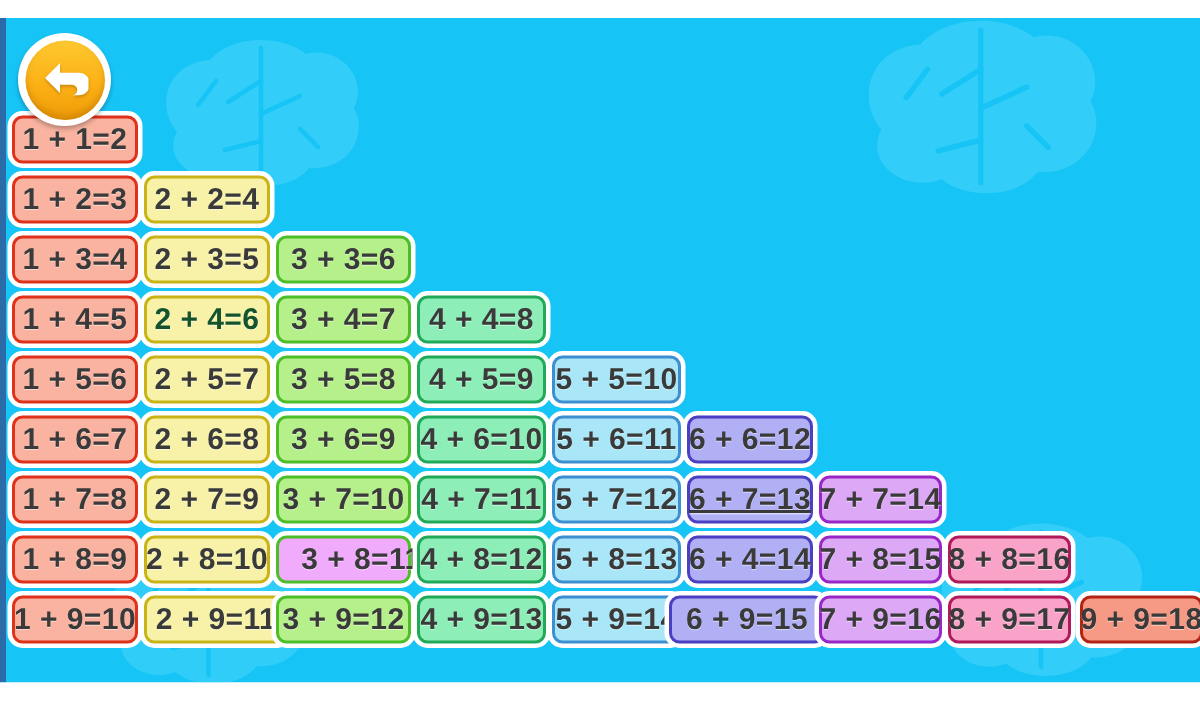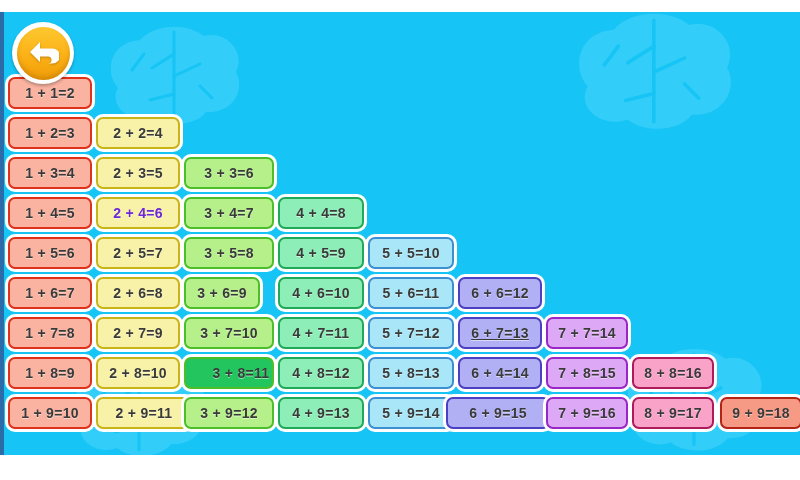--- a/index.html
+++ b/index.html
@@ -92,21 +92,21 @@
   }
   .row { position: relative; height: 40px; }
   .tile {
     position: absolute;
     top: 3px;
     height: 32px;
     border-radius: 7px;
     border-style: solid;
     border-width: 2px;
     display: flex; align-items: center; justify-content: center;
-    font-size: 14px;
+    font-size: 20px;
     font-weight: bold;
     color: #3a3a3a;
     letter-spacing: .3px;
     white-space: nowrap;
     box-shadow: 0 0 0 3px #ffffff, 0 1px 2px rgba(0,0,0,.2);
     cursor: pointer;
     text-shadow: 0 1px 0 rgba(255,255,255,.5);
   }
   
   #bottom-strip {
@@ -208,52 +208,52 @@
           <div class="tile" style="left: 0px; width: 84px; background: rgb(249, 179, 160); border-color: rgb(224, 49, 26); color: rgb(58, 58, 58);">1 + 2=3</div>
           <div class="tile" style="left: 88px; width: 84px; background: rgb(247, 242, 168); border-color: rgb(201, 179, 23); color: rgb(58, 58, 58);">2 + 2=4</div>
         </div>
         <div class="row">
           <div class="tile" style="left: 0px; width: 84px; background: rgb(249, 179, 160); border-color: rgb(224, 49, 26); color: rgb(58, 58, 58);">1 + 3=4</div>
           <div class="tile" style="left: 88px; width: 84px; background: rgb(247, 242, 168); border-color: rgb(201, 179, 23); color: rgb(58, 58, 58);">2 + 3=5</div>
           <div class="tile" style="left: 176px; width: 90px; background: rgb(182, 240, 138); border-color: rgb(76, 190, 40); color: rgb(58, 58, 58);">3 + 3=6</div>
         </div>
         <div class="row">
           <div class="tile" style="left: 0px; width: 84px; background: rgb(249, 179, 160); border-color: rgb(224, 49, 26); color: rgb(58, 58, 58);">1 + 4=5</div>
-          <div class="tile" style="left: 88px; width: 84px; background: rgb(247, 242, 168); border-color: rgb(201, 179, 23); color: #6d28d9;">2 + 4=6</div>
+          <div class="tile" style="left: 88px; width: 84px; background: rgb(247, 242, 168); border-color: rgb(201, 179, 23); color: #14532d;">2 + 4=6</div>
           <div class="tile" style="left: 176px; width: 90px; background: rgb(182, 240, 138); border-color: rgb(76, 190, 40); color: rgb(58, 58, 58);">3 + 4=7</div>
           <div class="tile" style="left: 270px; width: 86px; background: rgb(142, 238, 184); border-color: rgb(31, 169, 88); color: rgb(58, 58, 58);">4 + 4=8</div>
         </div>
         <div class="row">
           <div class="tile" style="left: 0px; width: 84px; background: rgb(249, 179, 160); border-color: rgb(224, 49, 26); color: rgb(58, 58, 58);">1 + 5=6</div>
           <div class="tile" style="left: 88px; width: 84px; background: rgb(247, 242, 168); border-color: rgb(201, 179, 23); color: rgb(58, 58, 58);">2 + 5=7</div>
           <div class="tile" style="left: 176px; width: 90px; background: rgb(182, 240, 138); border-color: rgb(76, 190, 40); color: rgb(58, 58, 58);">3 + 5=8</div>
           <div class="tile" style="left: 270px; width: 86px; background: rgb(142, 238, 184); border-color: rgb(31, 169, 88); color: rgb(58, 58, 58);">4 + 5=9</div>
           <div class="tile" style="left: 360px; width: 86px; background: rgb(169, 230, 247); border-color: rgb(61, 143, 209); color: rgb(58, 58, 58);">5 + 5=10</div>
         </div>
         <div class="row">
           <div class="tile" style="left: 0px; width: 84px; background: rgb(249, 179, 160); border-color: rgb(224, 49, 26); color: rgb(58, 58, 58);">1 + 6=7</div>
           <div class="tile" style="left: 88px; width: 84px; background: rgb(247, 242, 168); border-color: rgb(201, 179, 23); color: rgb(58, 58, 58);">2 + 6=8</div>
-          <div class="tile" style="left: 176px; width: 76px; background: rgb(182, 240, 138); border-color: rgb(76, 190, 40); color: rgb(58, 58, 58);">3 + 6=9</div>
+          <div class="tile" style="left: 176px; width: 90px; background: rgb(182, 240, 138); border-color: rgb(76, 190, 40); color: rgb(58, 58, 58);">3 + 6=9</div>
           <div class="tile" style="left: 270px; width: 86px; background: rgb(142, 238, 184); border-color: rgb(31, 169, 88); color: rgb(58, 58, 58);">4 + 6=10</div>
           <div class="tile" style="left: 360px; width: 86px; background: rgb(169, 230, 247); border-color: rgb(61, 143, 209); color: rgb(58, 58, 58);">5 + 6=11</div>
           <div class="tile" style="left: 450px; width: 84px; background: rgb(177, 176, 245); border-color: rgb(75, 63, 196); color: rgb(58, 58, 58);">6 + 6=12</div>
         </div>
         <div class="row">
           <div class="tile" style="left: 0px; width: 84px; background: rgb(249, 179, 160); border-color: rgb(224, 49, 26); color: rgb(58, 58, 58);">1 + 7=8</div>
           <div class="tile" style="left: 88px; width: 84px; background: rgb(247, 242, 168); border-color: rgb(201, 179, 23); color: rgb(58, 58, 58);">2 + 7=9</div>
           <div class="tile" style="left: 176px; width: 90px; background: rgb(182, 240, 138); border-color: rgb(76, 190, 40); color: rgb(58, 58, 58);">3 + 7=10</div>
           <div class="tile" style="left: 270px; width: 86px; background: rgb(142, 238, 184); border-color: rgb(31, 169, 88); color: rgb(58, 58, 58);">4 + 7=11</div>
           <div class="tile" style="left: 360px; width: 86px; background: rgb(169, 230, 247); border-color: rgb(61, 143, 209); color: rgb(58, 58, 58);">5 + 7=12</div>
           <div class="tile" style="left: 450px; width: 84px; background: rgb(177, 176, 245); border-color: rgb(75, 63, 196); color: rgb(58, 58, 58); text-decoration: underline;">6 + 7=13</div>
           <div class="tile" style="left: 538px; width: 82px; background: rgb(221, 168, 245); border-color: rgb(153, 38, 198); color: rgb(58, 58, 58);">7 + 7=14</div>
         </div>
         <div class="row">
           <div class="tile" style="left: 0px; width: 84px; background: rgb(249, 179, 160); border-color: rgb(224, 49, 26); color: rgb(58, 58, 58);">1 + 8=9</div>
           <div class="tile" style="left: 88px; width: 84px; background: rgb(247, 242, 168); border-color: rgb(201, 179, 23); color: rgb(58, 58, 58);">2 + 8=10</div>
-          <div class="tile" style="left: 176px; width: 90px; background: #22c55e; border-color: rgb(76, 190, 40); color: rgb(58, 58, 58); padding-left: 24px;">3 + 8=11</div>
+          <div class="tile" style="left: 176px; width: 90px; background: #f0abfc; border-color: rgb(76, 190, 40); color: rgb(58, 58, 58); padding-left: 24px;">3 + 8=11</div>
           <div class="tile" style="left: 270px; width: 86px; background: rgb(142, 238, 184); border-color: rgb(31, 169, 88); color: rgb(58, 58, 58);">4 + 8=12</div>
           <div class="tile" style="left: 360px; width: 86px; background: rgb(169, 230, 247); border-color: rgb(61, 143, 209); color: rgb(58, 58, 58);">5 + 8=13</div>
           <div class="tile" style="left: 450px; width: 84px; background: rgb(177, 176, 245); border-color: rgb(75, 63, 196); color: rgb(58, 58, 58);">6 + 4=14</div>
           <div class="tile" style="left: 538px; width: 82px; background: rgb(221, 168, 245); border-color: rgb(153, 38, 198); color: rgb(58, 58, 58);">7 + 8=15</div>
           <div class="tile" style="left: 624px; width: 82px; background: rgb(249, 163, 200); border-color: rgb(176, 26, 90); color: rgb(58, 58, 58);">8 + 8=16</div>
         </div>
         <div class="row">
           <div class="tile" style="left: 0px; width: 84px; background: rgb(249, 179, 160); border-color: rgb(224, 49, 26); color: rgb(58, 58, 58);">1 + 9=10</div>
           <div class="tile" style="left: 88px; width: 96px; background: rgb(247, 242, 168); border-color: rgb(201, 179, 23); color: rgb(58, 58, 58);">2 + 9=11</div>
           <div class="tile" style="left: 176px; width: 90px; background: rgb(182, 240, 138); border-color: rgb(76, 190, 40); color: rgb(58, 58, 58);">3 + 9=12</div>

